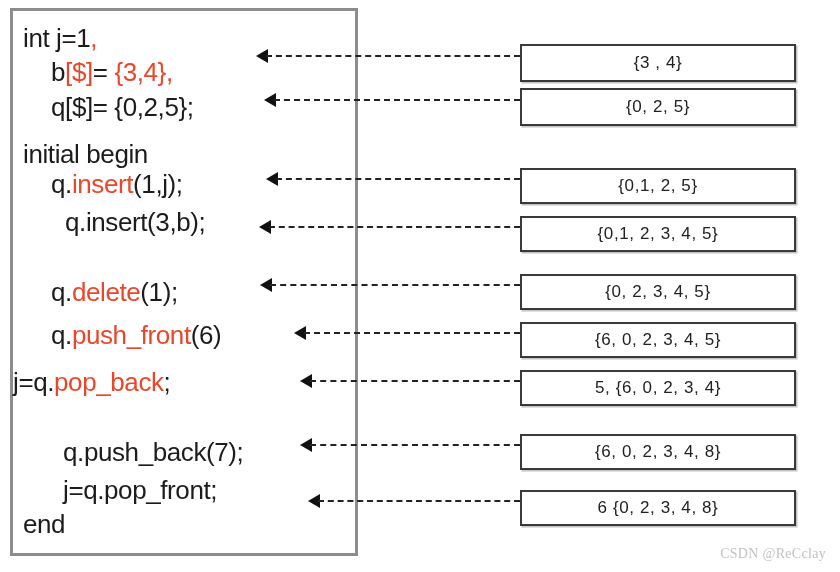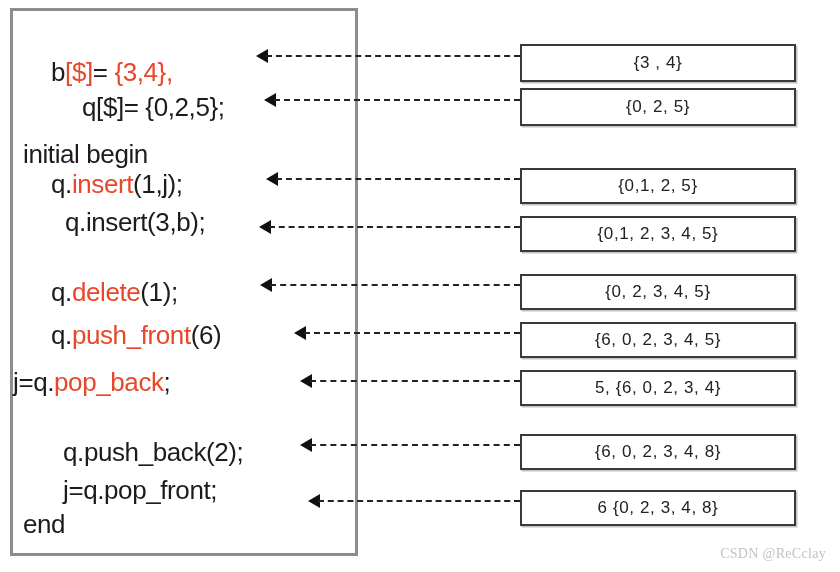--- a/index.html
+++ b/index.html
@@ -103,29 +103,30 @@
     letter-spacing: 0.3px;
     white-space: pre;
     font-family: Liberation Serif, serif;
   }
 </style>
 </head>
 <body>
 
 <div id="code-panel">
   <div id="code-lines">
+      <div class="code-line" style="top: 14px; padding-left: 10px;"><span>int j=1</span><span class="kw">,</span></div>
       <div class="code-line" style="top: 48px; padding-left: 38px;"><span>b</span><span class="kw">[$]</span><span>= </span><span class="kw">{3,4},</span></div>
-      <div class="code-line" style="top: 83px; padding-left: 38px; margin-left: 31px;"><span>q[$]= {0,2,5};</span></div>
+      <div class="code-line" style="top: 83px; padding-left: 38px;"><span>q[$]= {0,2,5};</span></div>
       <div class="code-line" style="top: 118px; padding-left: 10px; margin-top: 12px;"><span>initial begin</span></div>
       <div class="code-line" style="top: 160px; padding-left: 38px;"><span>q.</span><span class="kw">insert</span><span>(1,j);</span></div>
       <div class="code-line" style="top: 198px; padding-left: 52px;"><span>q.insert(3,b);</span></div>
       <div class="code-line" style="top: 268px; padding-left: 38px;"><span>q.</span><span class="kw">delete</span><span>(1);</span></div>
       <div class="code-line" style="top: 311px; padding-left: 38px;"><span>q.</span><span class="kw">push_front</span><span>(6)</span></div>
       <div class="code-line" style="top: 358px; "><span>j=q.</span><span class="kw">pop_back</span><span>;</span></div>
-      <div class="code-line" style="top: 428px; padding-left: 50px;"><span>q.push_back(2);</span></div>
+      <div class="code-line" style="top: 428px; padding-left: 50px;"><span>q.push_back(7);</span></div>
       <div class="code-line" style="top: 466px; padding-left: 50px;"><span>j=q.pop_front;</span></div>
       <div class="code-line" style="top: 500px; padding-left: 10px;"><span>end</span></div>
     </div>
 </div>
 
 <div id="result-boxes">
     <div class="value-box" style="top: 44px; height: 38px;">
       <span class="value-text">{3 , 4}</span>
     </div>
     <div class="value-box" style="top: 88px; height: 38px;">

